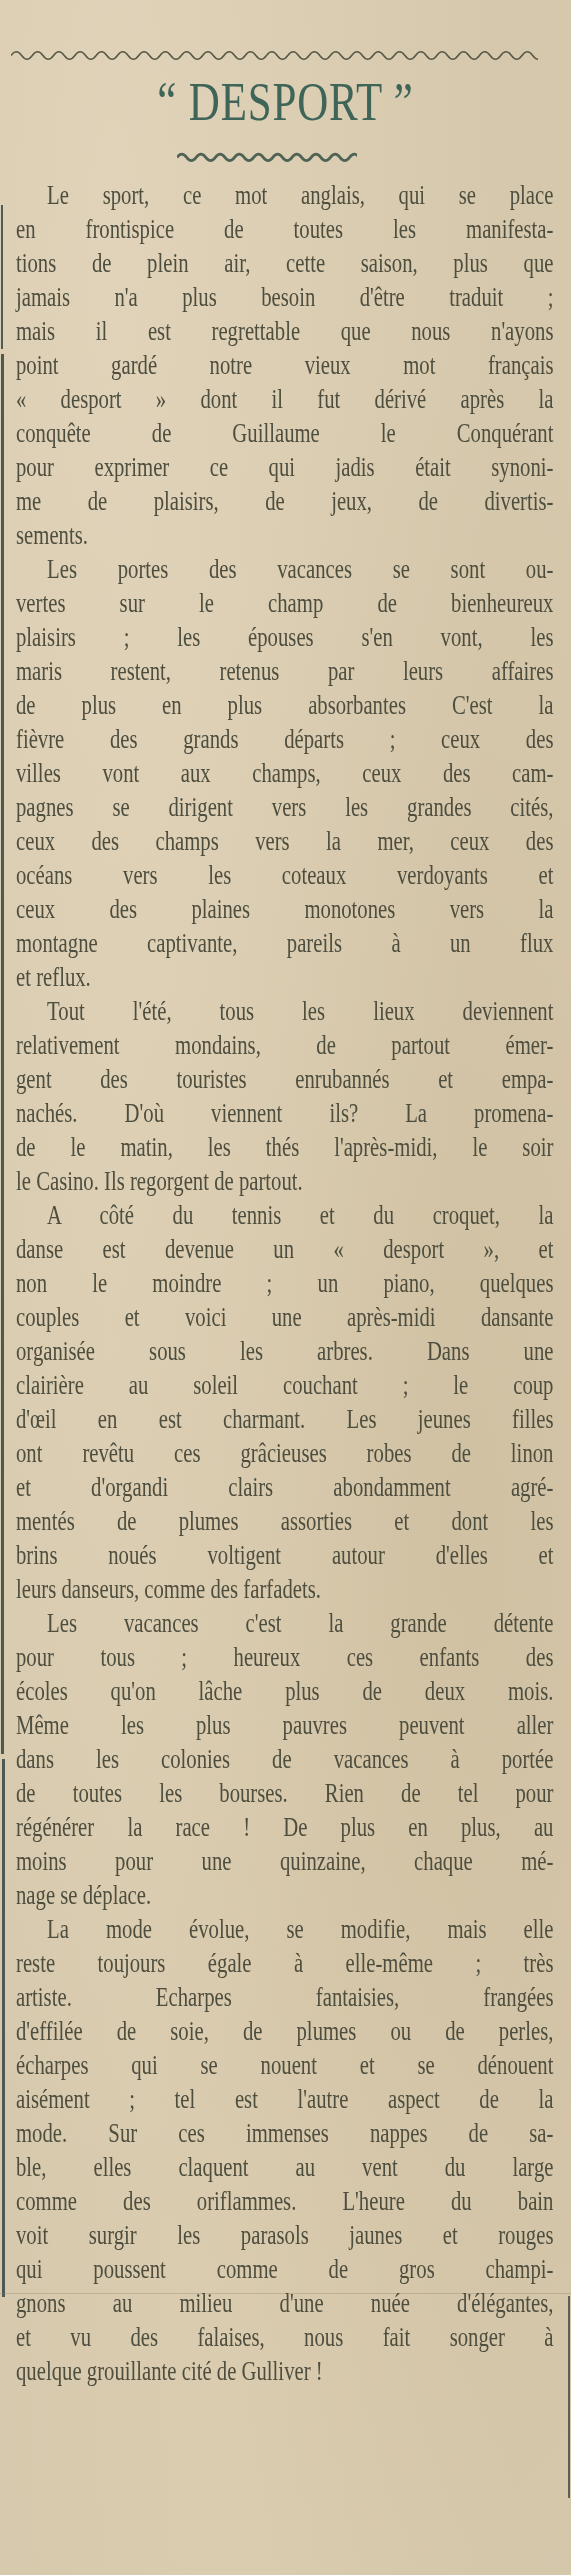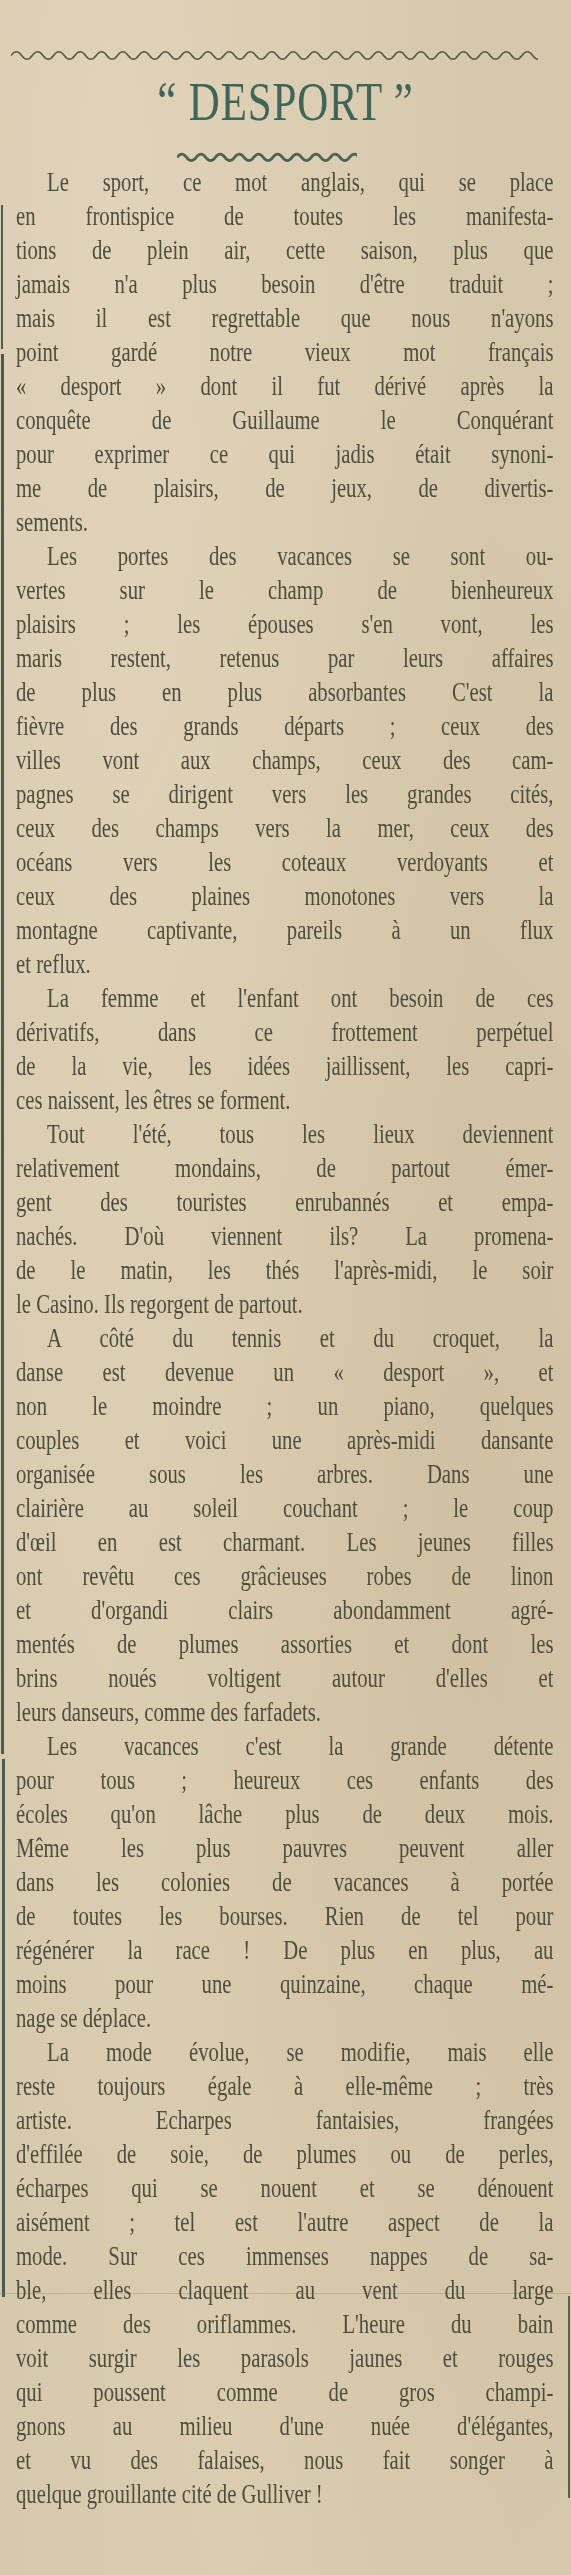--- a/index.html
+++ b/index.html
@@ -62,21 +62,21 @@
       letter-spacing: 1.1px;
       transform: scaleX(0.78);
       transform-origin: center;
     }
     .wave-small {
       position: absolute; left: 177px; top: 106px; width: 180px; height: 12.8px;
     }
     .body-text {
       position: absolute;
       left: 16px;
-      top: 120px;
+      top: 133px;
       width: 538px;
     }
     .line {
       display: block;
       height: 34px;
       line-height: 34px;
       font-size: 28px;
       white-space: nowrap;
       text-align: justify;
       text-align-last: justify;
@@ -145,26 +145,20 @@
       <span class="line">fièvre des grands départs ; ceux des</span>
       <span class="line">villes vont aux champs, ceux des cam-</span>
       <span class="line">pagnes se dirigent vers les grandes cités,</span>
       <span class="line">ceux des champs vers la mer, ceux des</span>
       <span class="line">océans vers les coteaux verdoyants et</span>
       <span class="line">ceux des plaines monotones vers la</span>
       <span class="line">montagne captivante, pareils à un flux</span>
       <span class="line last">et reflux.</span>
     </div>
 
-    <div>
-      <span class="line indent">La femme et l'enfant ont besoin de ces</span>
-      <span class="line">dérivatifs, dans ce frottement perpétuel</span>
-      <span class="line">de la vie, les idées jaillissent, les capri-</span>
-      <span class="line last">ces naissent, les êtres se forment.</span>
-    </div>
 
     <div>
       <span class="line indent">Tout l'été, tous les lieux deviennent</span>
       <span class="line">relativement mondains, de partout émer-</span>
       <span class="line">gent des touristes enrubannés et empa-</span>
       <span class="line">nachés. D'où viennent ils? La promena-</span>
       <span class="line">de le matin, les thés l'après-midi, le soir</span>
       <span class="line last">le Casino. Ils regorgent de partout.</span>
     </div>
 

